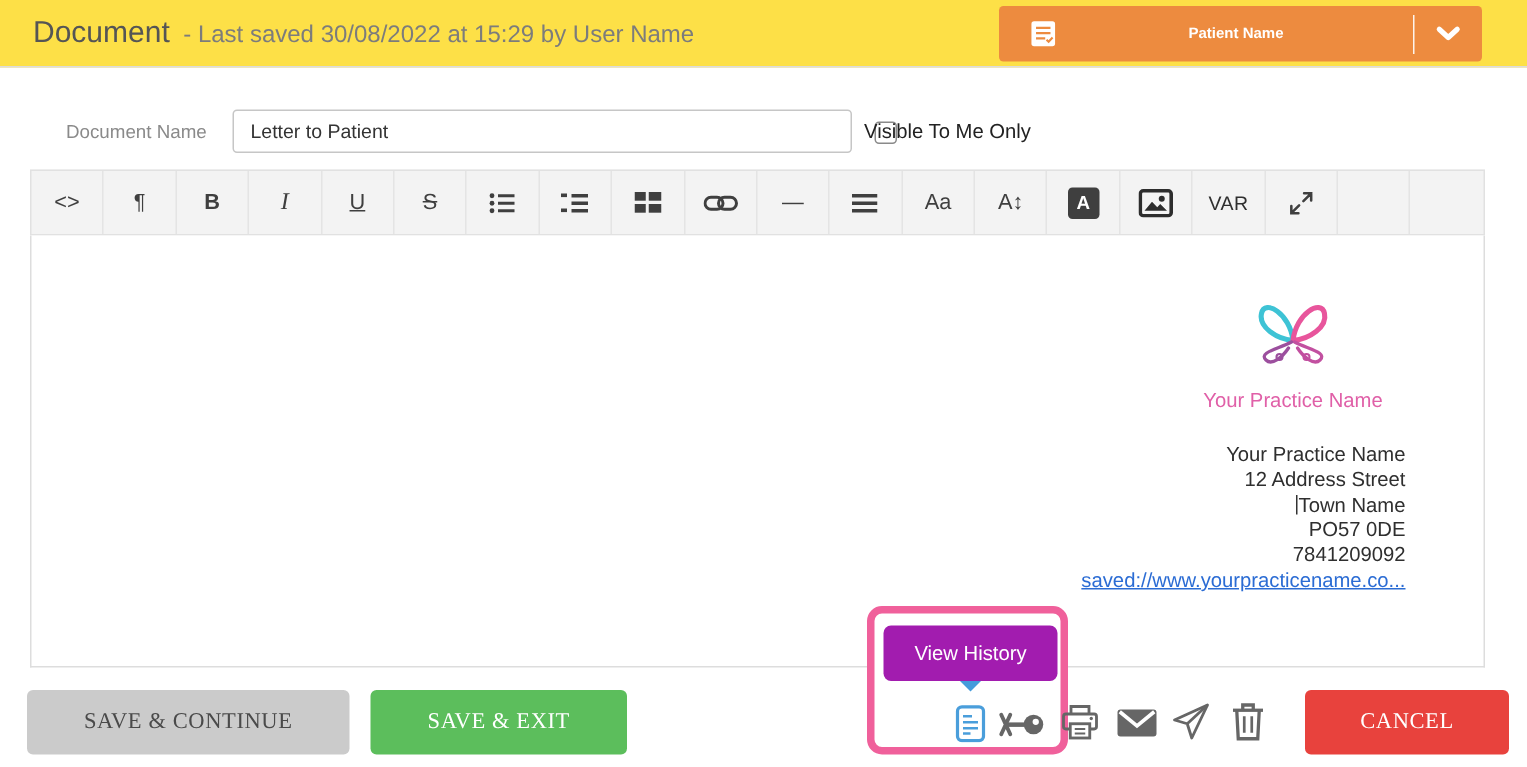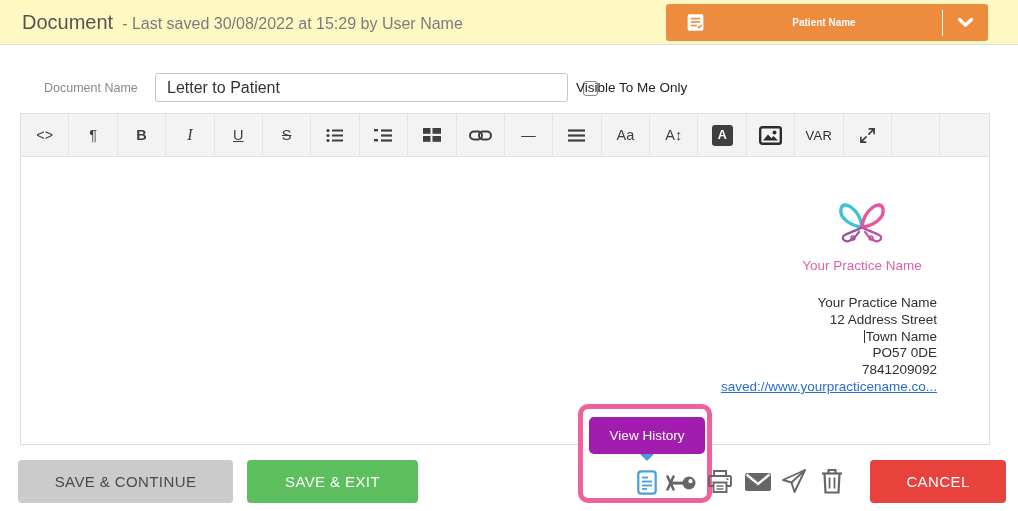--- a/index.html
+++ b/index.html
@@ -1,38 +1,38 @@
 <!DOCTYPE html>
 <html><head>
 <meta charset="utf-8">
 <style>
   * { margin:0; padding:0; box-sizing:border-box; }
   body { font-family:"Liberation Sans", sans-serif; background:#fff; }
   .page { position:relative; width:1018px; height:511px; background:#fff; overflow:hidden; }
 
   
   .header { position:absolute; top:0; left:0; width:1018px; height:45px;
-            background:#fef9c3; border-bottom:1px solid #dcdcdc;
+            background:#fde047; border-bottom:1px solid #dcdcdc;
             display:flex; align-items:center; padding-left:22px; }
   .title { font-size:20px; color:#555; }
   .subtitle { font-size:16px; color:#7c7c7c; margin-left:9px; padding-top:3px; }
 
   .patient-btn { position:absolute; right:30px; top:4px; width:322px; height:37px;
                  background:#ED8B3F; border-radius:3px; display:flex; align-items:center;
                  color:#fff; cursor:pointer; }
   .patient-icon { margin-left:19px; display:flex; }
   .patient-label { flex:1; text-align:center; font-weight:bold; font-size:10px; }
   .patient-sep { width:1px; height:26px; background:rgba(255,255,255,.9); }
   .patient-caret { width:45px; display:flex; justify-content:center; align-items:center; }
 
   
   .doc-label { position:absolute; left:44px; top:81px; font-size:12.5px; color:#8a8a8a; }
   .doc-input { position:absolute; left:155px; top:73px; width:413px; height:29px;
                border:1px solid #c6c6c6; border-radius:3px; padding:0 11px;
-               font-size:16px; color:#333; font-family:"Liberation Sans",sans-serif; outline:none; }
+               font-size:13px; color:#333; font-family:"Liberation Sans",sans-serif; outline:none; }
   .cbx { position:absolute; left:583px; top:81px; width:15px; height:15px;
          border:1px solid #8a8a8a; border-radius:3px; background:#fff; cursor:pointer; }
   .cbx-label { position:absolute; left:576px; top:80px; font-size:13.5px; color:#222; }
 
   
   .toolbar { position:absolute; left:20px; top:113px; width:970px; height:44px;
              background:#f3f3f3; border:1px solid #e1e1e1; display:flex; }
   .tb-btn { flex:0 0 48.4px; display:flex; align-items:center; justify-content:center;
             border-right:1px solid #e4e4e4; color:#3f3f3f; font-size:14.5px; cursor:pointer; }
   .tb-btn svg { display:block; }
@@ -51,21 +51,21 @@
   .logo-caption { font-size:13.5px; color:#E060A8; margin-top:1px; }
   .address-block { position:absolute; top:138px; right:52px; text-align:right;
                    font-size:13.5px; color:#2f2f2f; line-height:16.8px; }
   .text-cursor { display:inline-block; width:1px; height:13px; background:#333;
                  vertical-align:-2px; margin-right:1px; }
   .site-link { color:#2B6CD4; text-decoration:underline; cursor:pointer; }
 
   
   .btn { position:absolute; top:460px; height:43px; border:none; border-radius:4px;
          display:flex; align-items:center; justify-content:center; font-size:15px;
-         letter-spacing:.4px; cursor:pointer; font-family:Liberation Sans, sans-serif; }
+         letter-spacing:.4px; cursor:pointer; font-family:Liberation Serif, serif; }
   .btn-save-continue { left:18px; width:215px; background:#CBCBCB; color:#4a4a4a; }
   .btn-save-exit { left:247px; width:171px; background:#5CBE5C; color:#fff; }
   .btn-cancel { left:870px; width:136px; background:#E8423D; color:#fff; }
 
   .highlight-box { position:absolute; left:578px; top:404px; width:134px; height:99px;
                    border:5px solid #F0609B; border-radius:10px; background:#fff; z-index:4; }
   .tooltip { position:absolute; left:589px; top:417px; width:116px; height:37px;
              background:#a21caf; border-radius:5px; color:#fff; font-size:13.5px;
              display:flex; align-items:center; justify-content:center; z-index:6; cursor:pointer; }
   .tooltip:after { content:""; position:absolute; left:50%; bottom:-7px; margin-left:-7px;

